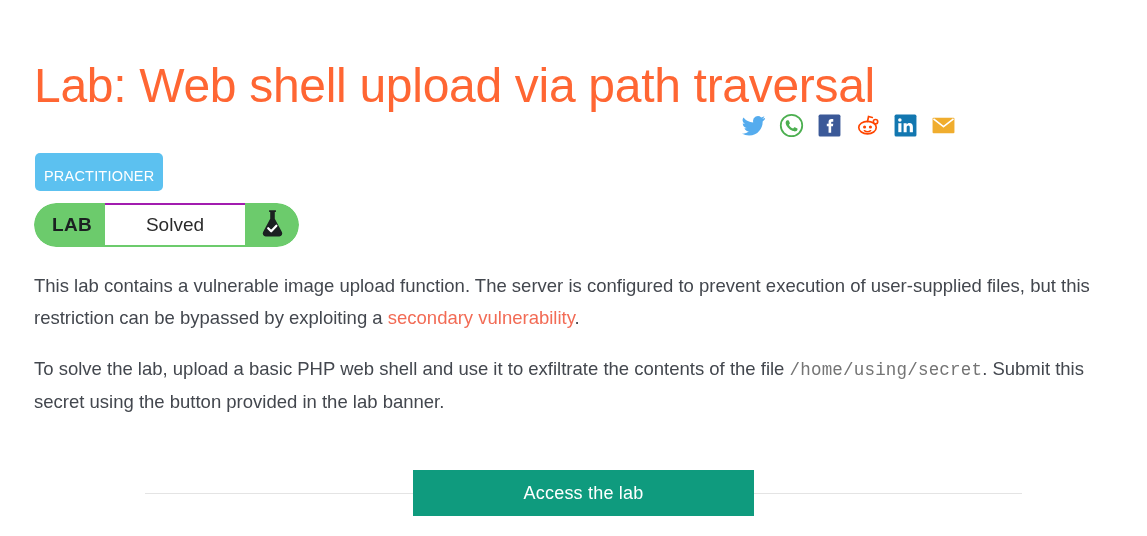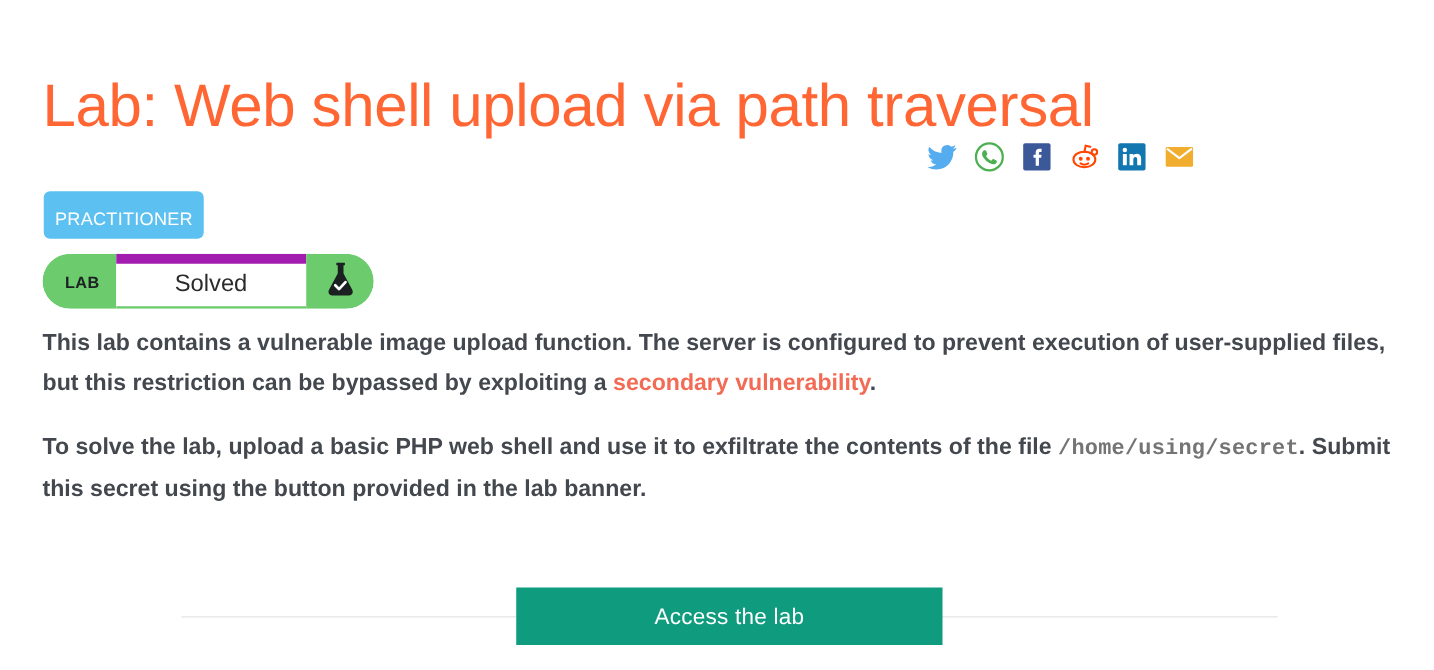--- a/index.html
+++ b/index.html
@@ -76,33 +76,33 @@
     align-items: stretch;
     height: 44px;
     border-radius: 22px;
     overflow: hidden;
     width: 265px;
   }
   .lab-status-left {
     background: #6ccb6c;
     color: #1b2021;
     font-weight: bold;
-    font-size: 13px;
+    font-size: 19px;
     display: flex;
     align-items: center;
     justify-content: center;
     padding: 0 13px 0 18px;
     border-top-left-radius: 22px;
     border-bottom-left-radius: 22px;
     letter-spacing: 0.3px;
   }
   .lab-status-mid {
     flex: 1;
     background: #ffffff;
-    border-top: 8px solid #a21caf;
+    border-top: 2px solid #a21caf;
     border-bottom: 2px solid #6ccb6c;
     display: flex;
     align-items: center;
     justify-content: center;
     color: #2b2b2b;
     font-size: 19px;
   }
   .lab-status-right {
     background: #6ccb6c;
     width: 54px;
@@ -114,25 +114,25 @@
   }
 
   
   .container-body {
     position: absolute;
     left: 34px;
     top: 258px;
     width: 1080px;
   }
   .container-body p {
-    margin: 0 0 19px 0;
+    margin: 12px 0 19px 0;
     font-size: 18.5px;
     line-height: 32px;
     color: #43474e;
-    font-weight: 700;
+    font-weight: 400;
   }
   .container-body p:last-of-type { margin-bottom: 0; }
   a.inline-link {
     color: #f26b55;
     text-decoration: none;
     cursor: pointer;
   }
   code, .mono {
     font-family: "Liberation Mono", "DejaVu Sans Mono", monospace;
     font-size: 17.5px;

